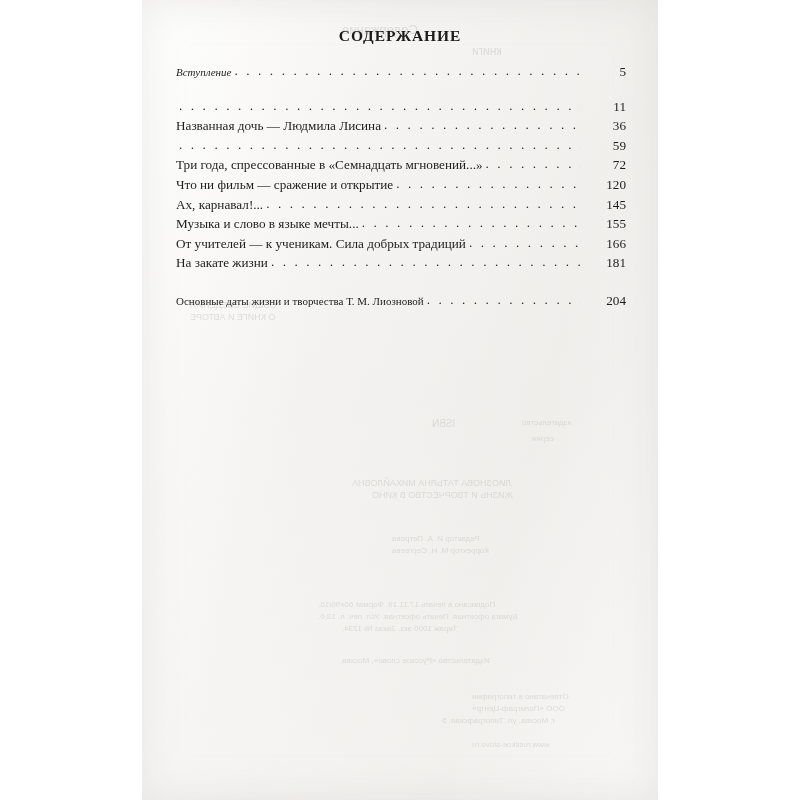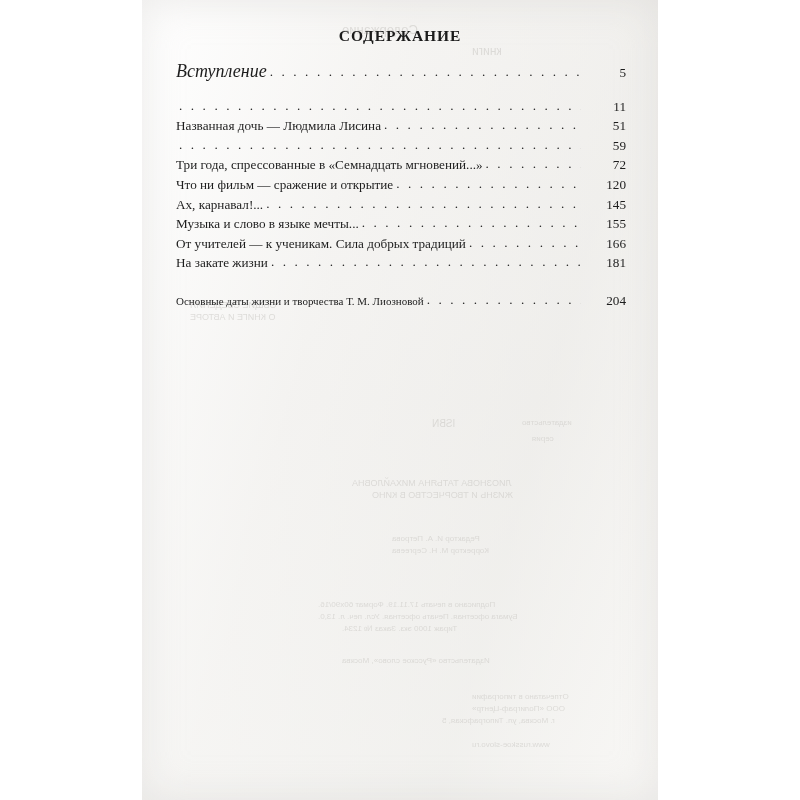--- a/index.html
+++ b/index.html
@@ -92,21 +92,21 @@
     top: -1px;
   }
   .row .page {
     flex: 0 0 42px;
     text-align: right;
     font-size: 13.2px;
     color: #1d1d1d;
   }
   .row.intro .label {
     font-style: italic;
-    font-size: 18px;
+    font-size: 11px;
   }
   .group-gap {
     height: 14px;
   }
   .group-gap2 {
     height: 18px;
   }
   .row.last .label {
     font-size: 11px;
   }
@@ -155,21 +155,21 @@
       <div class="group-gap"></div>
 
       <div class="row">
         <span class="leaders">. . . . . . . . . . . . . . . . . . . . . . . . . . . . . . . . . . . . . . . . . . . . . . . . . . . . . . . . . . . . . . . . . . . . . . . . . . . . . . . .</span>
         <span class="page">11</span>
       </div>
 
       <div class="row">
         <span class="label">Названная дочь — Людмила Лисина</span>
         <span class="leaders">. . . . . . . . . . . . . . . . . . . . . . . . . . . . . . . . . . . . . . . . . . . . . . . . . . . . . . . . . . . . . . . . . . . . . . . . . . . . . . . .</span>
-        <span class="page">51</span>
+        <span class="page">36</span>
       </div>
 
       <div class="row">
         <span class="leaders">. . . . . . . . . . . . . . . . . . . . . . . . . . . . . . . . . . . . . . . . . . . . . . . . . . . . . . . . . . . . . . . . . . . . . . . . . . . . . . . .</span>
         <span class="page">59</span>
       </div>
 
       <div class="row">
         <span class="label">Три года, спрессованные в «Семнадцать мгновений...»</span>
         <span class="leaders">. . . . . . . . . . . . . . . . . . . . . . . . . . . . . . . . . . . . . . . . . . . . . . . . . . . . . . . . . . . . . . . . . . . . . . . . . . . . . . . .</span>

